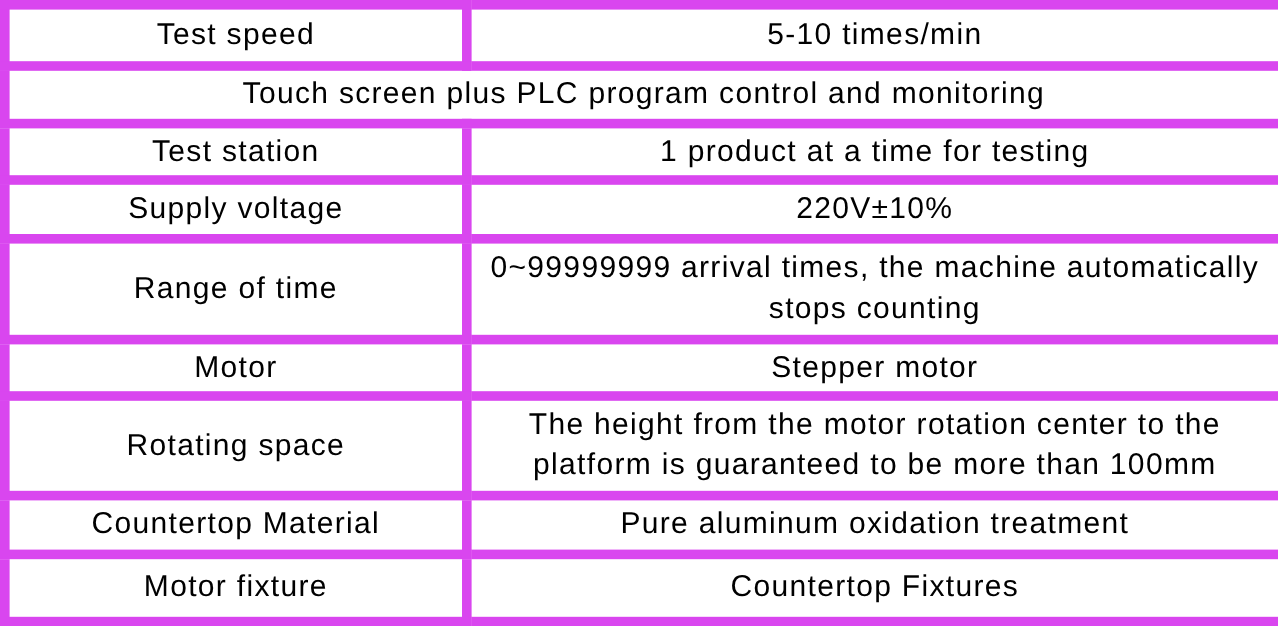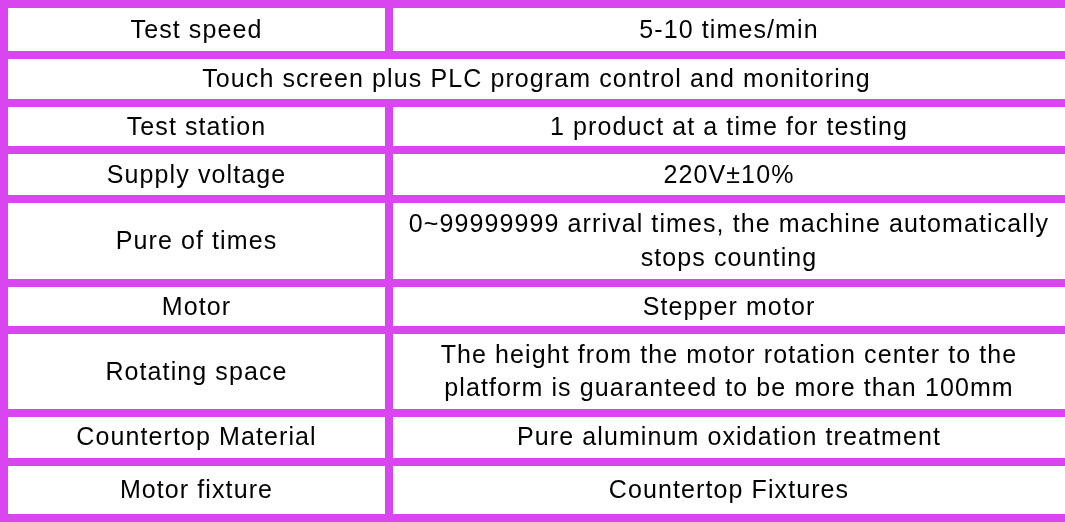--- a/index.html
+++ b/index.html
@@ -56,21 +56,21 @@
     </tr>
     <tr class="r2">
       <td>Test station</td>
       <td>1 product at a time for testing</td>
     </tr>
     <tr class="r3">
       <td>Supply voltage</td>
       <td>220V±10%</td>
     </tr>
     <tr class="r4">
-      <td>Pure of times</td>
+      <td>Range of time</td>
       <td>0~99999999 arrival times, the machine automatically stops counting</td>
     </tr>
     <tr class="r5">
       <td>Motor</td>
       <td>Stepper motor</td>
     </tr>
     <tr class="r6">
       <td>Rotating space</td>
       <td>The height from the motor rotation center to the platform is guaranteed to be more than 100mm</td>
     </tr>

